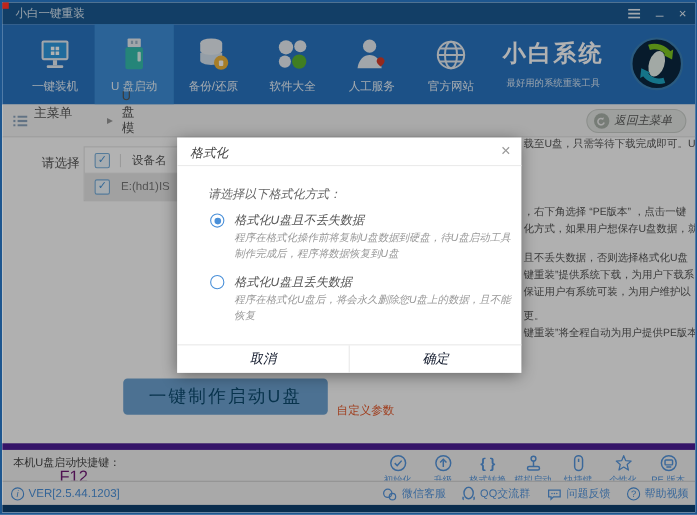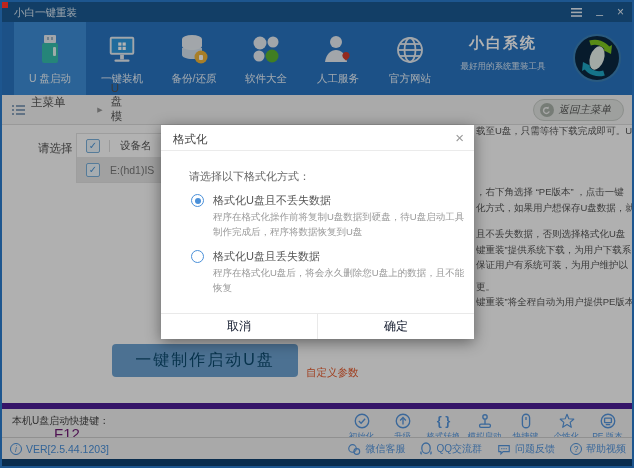--- a/index.html
+++ b/index.html
@@ -15,21 +15,21 @@
   .wc.mini { position:relative; top:-3px; }
 
   
   .navbar { position:absolute; left:0; top:20px; width:100%; height:73px; background:#2975c2; }
   .tabs { position:absolute; left:12px; top:0; height:100%; display:flex; }
   .tab { width:72px; height:100%; display:flex; flex-direction:column; align-items:center; justify-content:flex-end; padding-bottom:9px; color:#eaf3fb; }
   .tab.active { background:#3e8fd8; }
   .tab .ticon { height:36px; display:flex; align-items:center; }
   .tab .tlabel { font-size:10.5px; margin-top:4px; white-space:nowrap; }
   .brand { position:absolute; right:64px; top:12px; width:130px; text-align:center; color:#fff; }
-  .brand-name { font-size:15px; font-weight:bold; letter-spacing:2px; }
+  .brand-name { font-size:21px; font-weight:bold; letter-spacing:2px; }
   .brand-tag { font-size:8.5px; margin-top:8px; color:#d7e7f7; white-space:nowrap; }
   .brand-logo { position:absolute; right:10px; top:11px; width:50px; height:50px; }
 
   
   .breadcrumb { position:absolute; left:0; top:93px; width:100%; height:30px; background:#f4f4f4; border-bottom:1px solid #dcdcdc; }
   .bc-left { position:absolute; left:10px; top:0; height:30px; display:flex; align-items:center; gap:6px; color:#555; font-size:11.5px; }
   .bc-sep { font-size:7px; color:#999; padding:0 2px; }
   .back-btn { position:absolute; right:8px; top:4px; height:22px; padding:0 12px 0 6px; border-radius:11px; background:#e2e6e2; border:1px solid #c9cdc9; display:flex; align-items:center; gap:5px; color:#5a5a5a; font-size:10.5px; cursor:pointer;font-style:italic; }
   .back-circ { width:14px; height:14px; border-radius:50%; background:#aab2aa; display:flex; align-items:center; justify-content:center; }
 
@@ -62,21 +62,21 @@
   .tool .gl { font-size:13px; font-weight:bold; line-height:18px; }
   .footer2 { position:absolute; left:0; top:435px; width:100%; height:22px; background:#f3f3f3; border-top:1px solid #cfcfcf; }
   .version { position:absolute; left:8px; top:0; height:22px; display:flex; align-items:center; gap:4px; color:#4a90d9; font-size:10.5px; }
   .circle-ic { width:12px; height:12px; border:1px solid #4a90d9; border-radius:50%; font-size:8.5px; line-height:10px; text-align:center; color:#4a90d9; font-style:italic; }
   .links { position:absolute; right:6px; top:0; height:22px; display:flex; align-items:center; gap:15px; }
   .link { display:flex; align-items:center; gap:4px; color:#5596dd; font-size:10px; cursor:pointer; }
   .bottom-strip { position:absolute; left:0; bottom:0; width:100%; height:7px; background:#0e406f; }
 
   
   .dim { position:absolute; inset:0; background:rgba(0,0,0,0.30); z-index:50; }
-  .dialog { position:absolute; left:159px; top:123px; width:313px; height:214px; background:#fff; z-index:100; box-shadow:0 3px 14px rgba(0,0,0,0.45); }
+  .dialog { position:absolute; left:159px; top:123px; width:313px; height:214px; background:#fff; z-index:100; box-shadow:0 3px 14px rgba(0,0,0,0.45);font-style:italic; }
   .dlg-head { position:relative; height:26px; border-bottom:1px solid #ebebeb; }
   .dlg-title { position:absolute; left:12px; top:7px; font-size:11.5px; color:#444; }
   .dlg-close { position:absolute; right:10px; top:4px; font-size:15px; color:#999; cursor:pointer; }
   .dlg-prompt { position:absolute; left:28px; top:44px; font-size:11px; color:#666; }
   .opt-radio { position:absolute; left:30px; width:13px; height:13px; border:1px solid #4a90d9; border-radius:50%; cursor:pointer; }
   .opt-radio.on::after { content:""; position:absolute; left:2.5px; top:2.5px; right:2.5px; bottom:2.5px; background:#4a90d9; border-radius:50%; }
   .opt-label { position:absolute; left:52px; font-size:11px; color:#555; cursor:pointer; }
   .opt-desc { position:absolute; left:52px; width:252px; font-size:9.5px; color:#999; line-height:15px; }
   .r1 { top:69px; } .l1 { top:68px; } .d1 { top:84px; }
   .r2 { top:125px; } .l2 { top:124px; } .d2 { top:140px; }
@@ -104,48 +104,48 @@
             </g>
           </svg>
       </span>
       <span class="wc mini">_</span>
       <span class="wc">×</span>
     </div>
   </div>
 
   <div class="navbar">
     <div class="tabs">
-      <div class="tab active">
-        <span class="ticon">
-          <svg width="30" height="32" viewBox="0 0 30 32">
-              <rect x="9" y="1" width="12" height="8" rx="1" fill="#e8eef4"></rect>
-              <rect x="12" y="3" width="2" height="3" fill="#9fb6c9"></rect>
-              <rect x="16" y="3" width="2" height="3" fill="#9fb6c9"></rect>
-              <rect x="7" y="9" width="16" height="20" rx="2" fill="#35bfae"></rect>
-              <rect x="18" y="13" width="3" height="9" rx="1" fill="#ffffff" opacity="0.85"></rect>
-            </svg>
-        </span>
-        <span class="tlabel">U 盘启动</span>
-      </div>
       <div class="tab">
         <span class="ticon">
           <svg width="32" height="32" viewBox="0 0 34 32">
               <rect x="4" y="2" width="26" height="19" rx="2" fill="#e8eef4"></rect>
               <rect x="6" y="4" width="22" height="15" fill="#2f9ae0"></rect>
               <g fill="#ffffff">
                 <rect x="13" y="8" width="3.4" height="3.4"></rect>
                 <rect x="17.6" y="8" width="3.4" height="3.4"></rect>
                 <rect x="13" y="12.6" width="3.4" height="3.4"></rect>
                 <rect x="17.6" y="12.6" width="3.4" height="3.4"></rect>
               </g>
               <rect x="15" y="21" width="4" height="5" fill="#e8eef4"></rect>
               <rect x="9" y="26" width="16" height="2.5" rx="1.2" fill="#e8eef4"></rect>
             </svg>
         </span>
         <span class="tlabel">一键装机</span>
+      </div>
+      <div class="tab active">
+        <span class="ticon">
+          <svg width="30" height="32" viewBox="0 0 30 32">
+              <rect x="9" y="1" width="12" height="8" rx="1" fill="#e8eef4"></rect>
+              <rect x="12" y="3" width="2" height="3" fill="#9fb6c9"></rect>
+              <rect x="16" y="3" width="2" height="3" fill="#9fb6c9"></rect>
+              <rect x="7" y="9" width="16" height="20" rx="2" fill="#35bfae"></rect>
+              <rect x="18" y="13" width="3" height="9" rx="1" fill="#ffffff" opacity="0.85"></rect>
+            </svg>
+        </span>
+        <span class="tlabel">U 盘启动</span>
       </div>
       <div class="tab">
         <span class="ticon">
           <svg width="30" height="32" viewBox="0 0 30 32">
               <ellipse cx="13" cy="5" rx="10" ry="4" fill="#e8eef4"></ellipse>
               <path d="M3 5v7c0 2.2 4.5 4 10 4s10-1.8 10-4V5" fill="#e8eef4"></path>
               <path d="M3 14v7c0 2.2 4.5 4 10 4s10-1.8 10-4v-7" fill="#e8eef4" opacity="0.9"></path>
               <circle cx="22" cy="23" r="6.5" fill="#f0b53a"></circle>
               <rect x="20" y="21" width="4" height="5" rx="1" fill="#ffffff"></rect>
             </svg>

